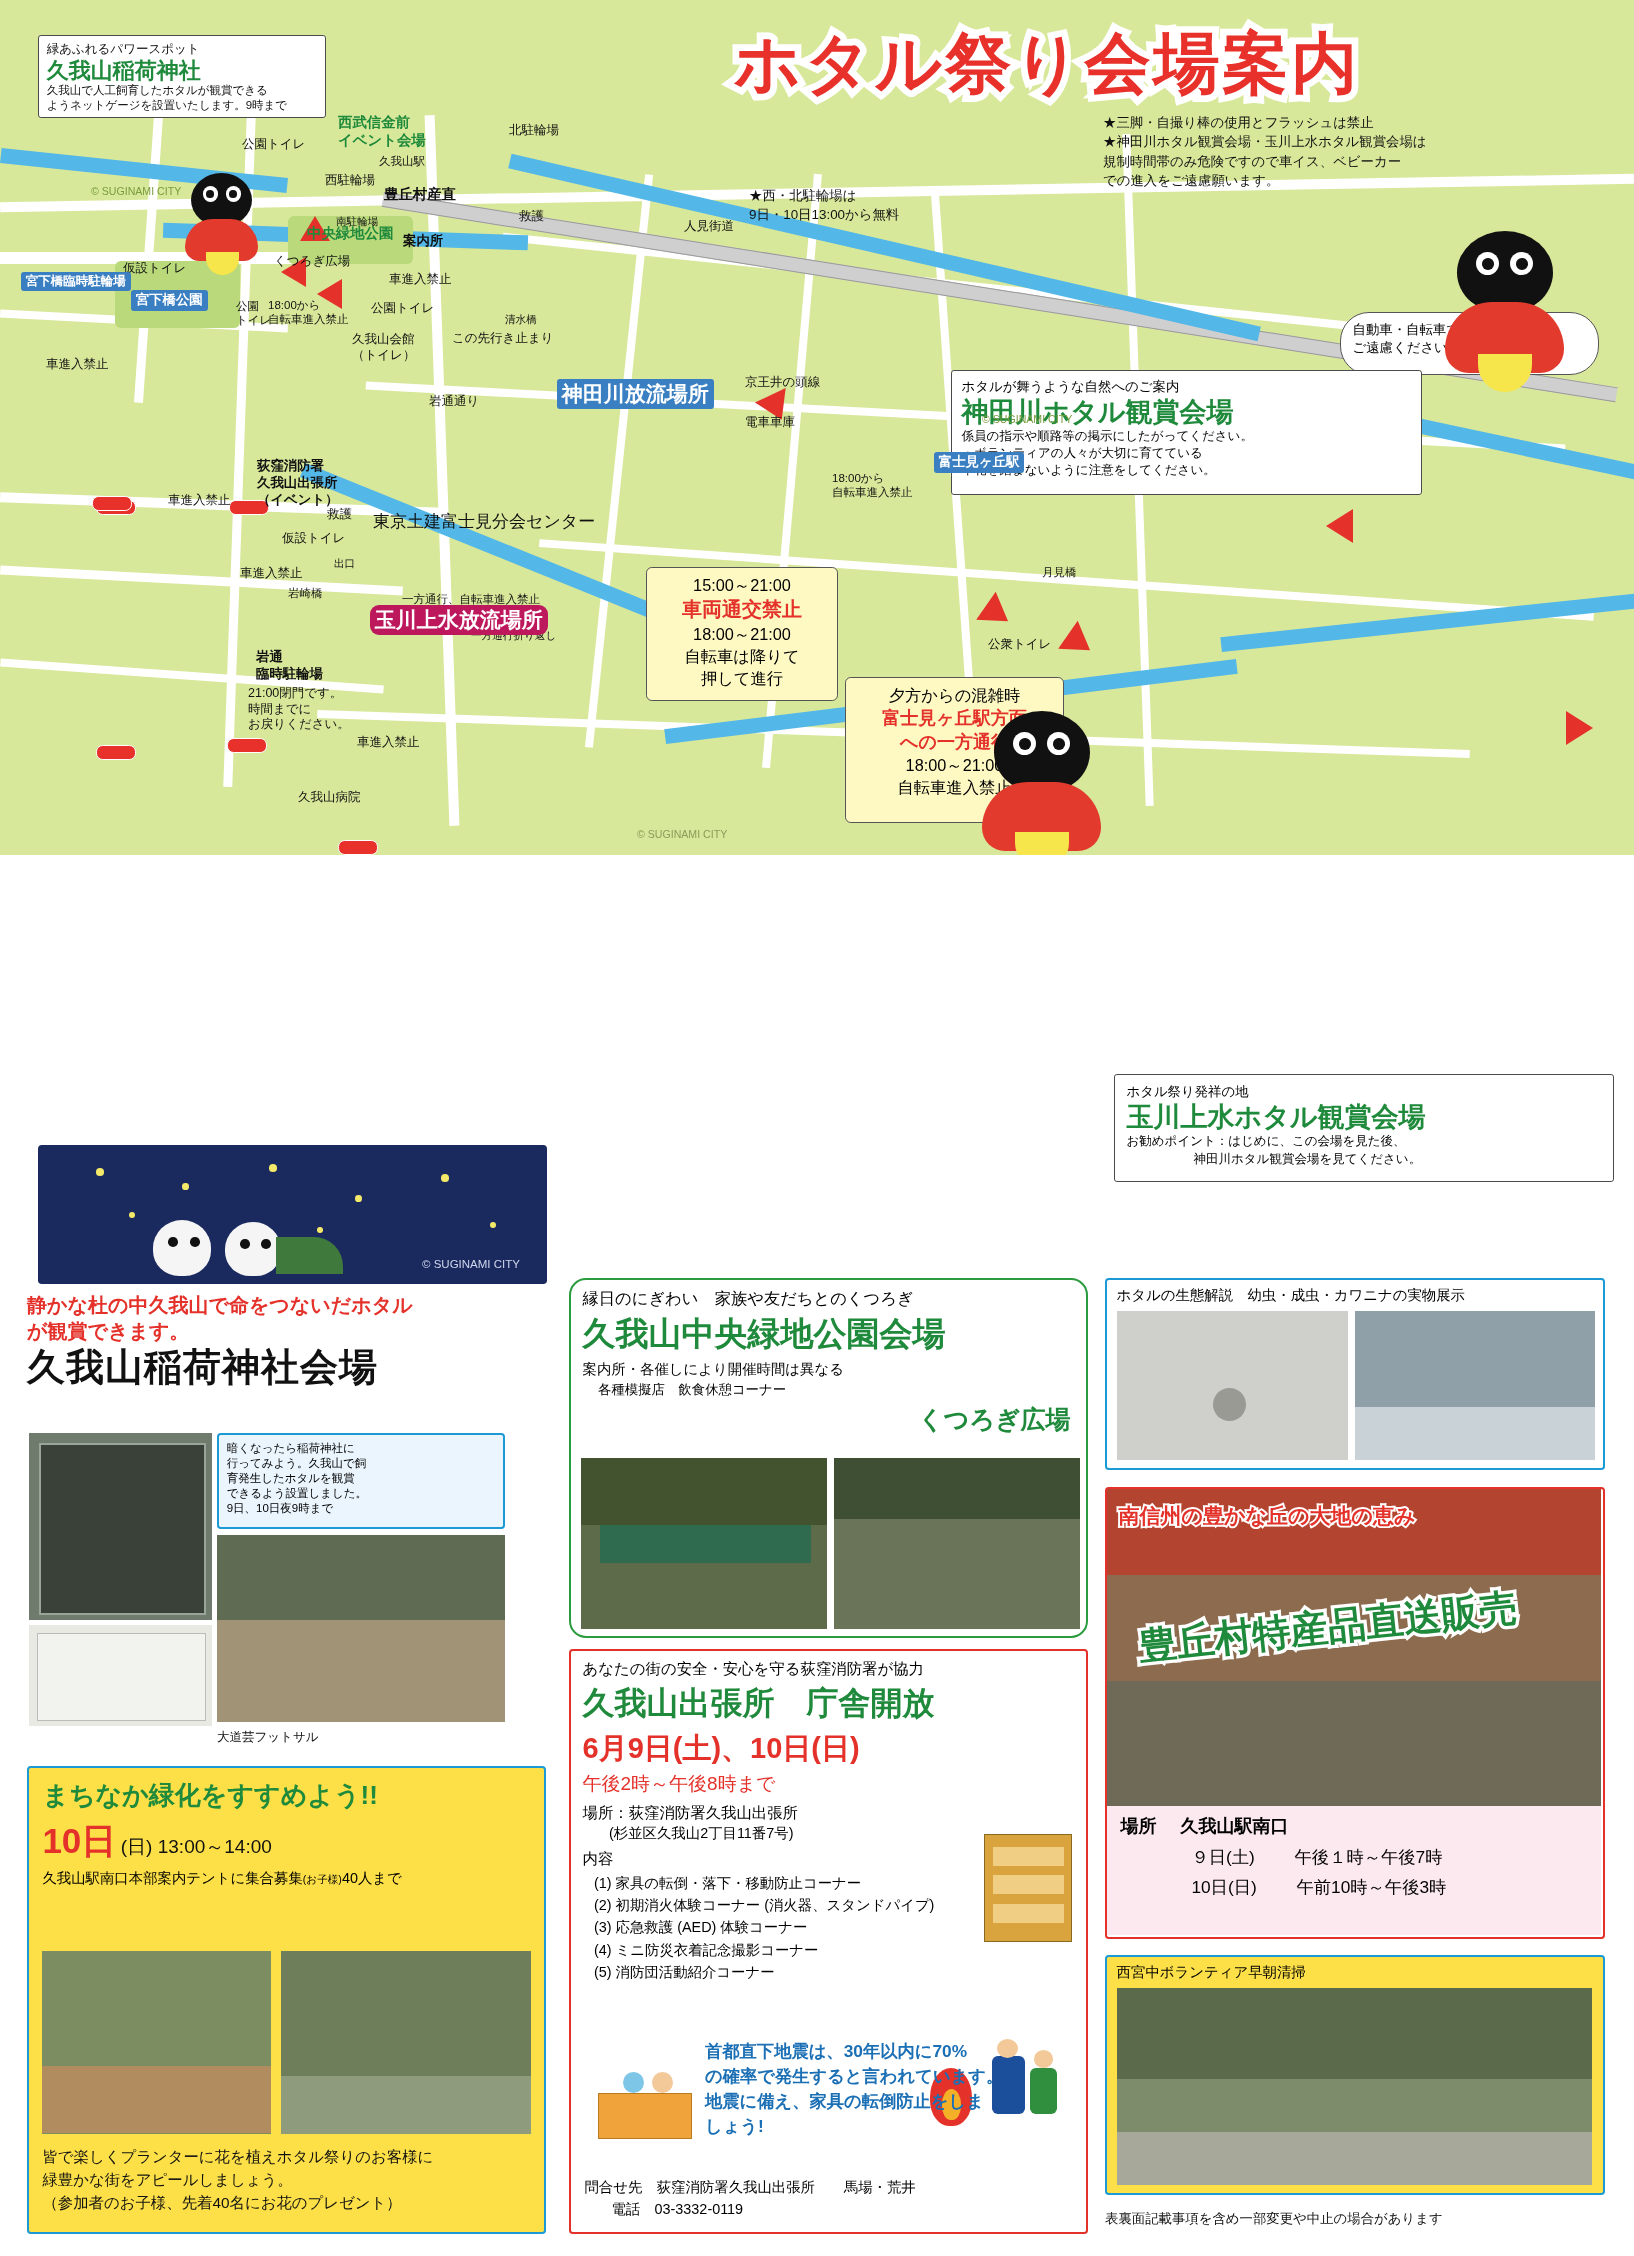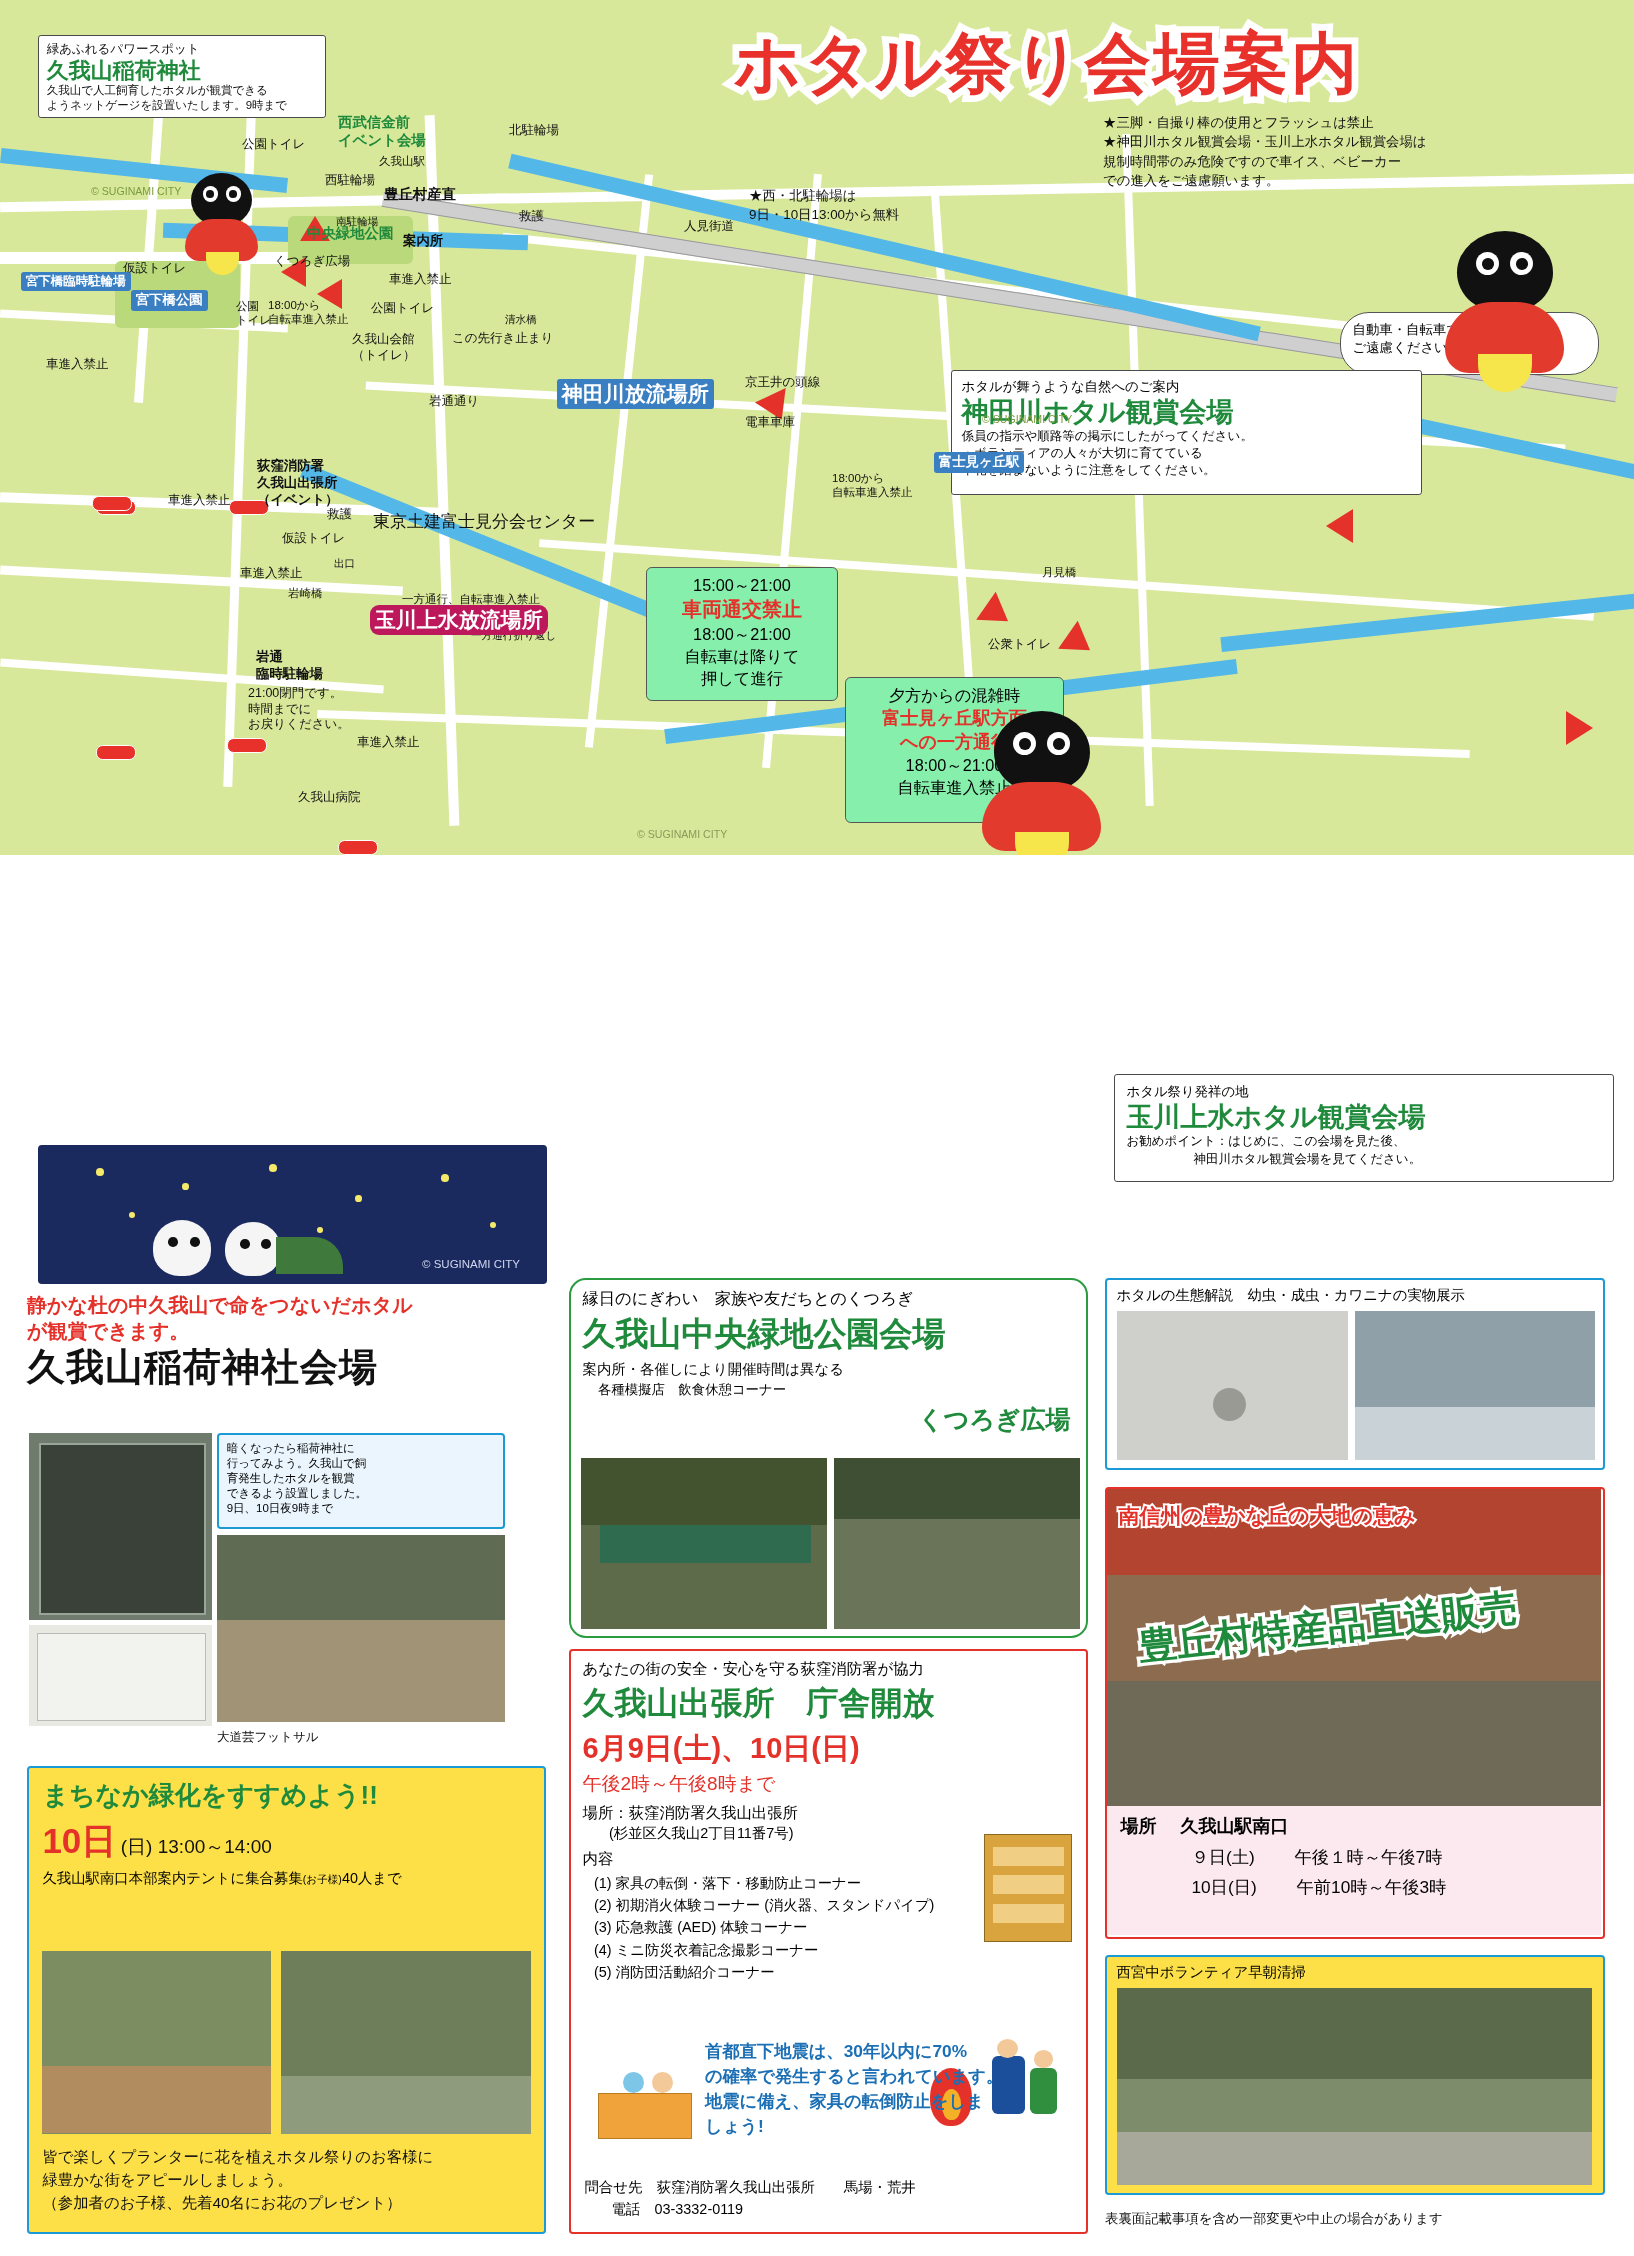--- a/index.html
+++ b/index.html
@@ -25,21 +25,21 @@
   .title-fill{color:#e8312a;}
 
   .road{position:absolute;background:#ffffff;}
   .river{position:absolute;background:#53b7e8;}
   .rail{position:absolute;background:#cfcfcf;}
   .greenblock{position:absolute;background:#b9d97a;}
   .nobar{position:absolute;width:38px;height:13.4px;background:#e8312a;border-radius:6.7px;border:1.9px solid #fff;}
 
   .lbl{position:absolute;font-size:12.5px;color:#1a1a1a;line-height:1.25;}
 
-  .callout{position:absolute;background:#86efac;border:1.9px solid #555;border-radius:5.8px;box-sizing:border-box;padding:5.8px 7.7px;font-size:12.5px;line-height:1.35;}
+  .callout{position:absolute;background:#fef9c3;border:1.9px solid #555;border-radius:5.8px;box-sizing:border-box;padding:5.8px 7.7px;font-size:12.5px;line-height:1.35;}
   .photo{position:absolute;background:#9aa3a0;overflow:hidden;}
   .cap{position:absolute;font-size:12.5px;color:#111;}
 
   
   .panel{position:absolute;box-sizing:border-box;}
   .p-border{border:2.9px solid #1b9ad6;border-radius:3.8px;background:#fde047;}
   .p-border-green{border:2.9px solid #2a9c3f;border-radius:3.8px;background:#fff;}
   .p-border-red{border:2.9px solid #e4322b;border-radius:3.8px;background:#fff;}
   .xs{font-size:11.5px;line-height:1.3;}
 </style>

